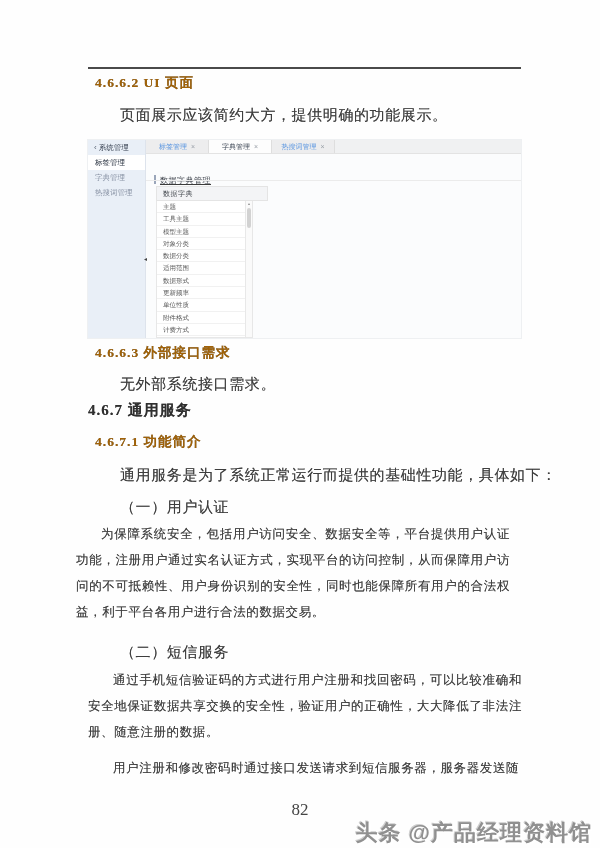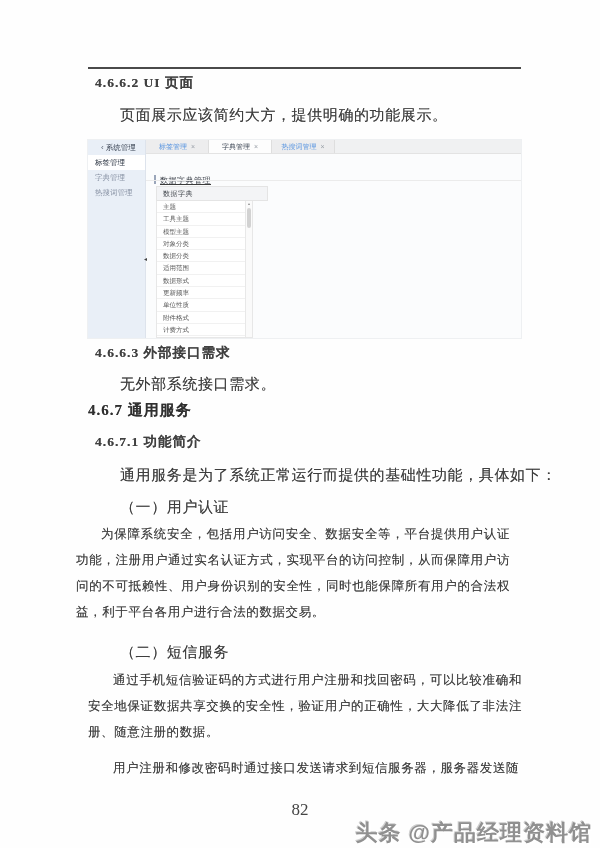--- a/index.html
+++ b/index.html
@@ -5,21 +5,21 @@
   html,body{margin:0;padding:0;background:#e9e9e9;}
   .page{
     position:relative;width:600px;height:848px;margin:0 auto;
     background:#fefefe;overflow:hidden;
     font-family:"Liberation Serif","DejaVu Serif",serif;
     color:#3a3a3a;
   }
   .abs{position:absolute;}
   
   .doc-rule{left:88px;top:67px;width:433px;height:0;border-top:2px solid #4a4a4a;}
-  .h-small{font-weight:bold;font-size:13.5px;letter-spacing:1px;color:#404040;
+  .h-small{font-weight:bold;font-size:13.5px;letter-spacing:1px;color:#a16207;
            text-shadow:0 0 .6px rgba(47,47,47,.65);}
   .h-big{font-weight:bold;font-size:15px;letter-spacing:1px;color:#2f2f2f;
          text-shadow:0 0 .6px rgba(47,47,47,.65);}
   .body-line{font-size:15px;letter-spacing:.6px;color:#3d3d3d;
              text-shadow:0 0 .5px rgba(61,61,61,.6);}
   .body-par{font-size:12.5px;letter-spacing:.6px;color:#3d3d3d;line-height:26px;
             width:434px;text-align:justify;text-indent:2em;
             text-shadow:0 0 .5px rgba(61,61,61,.6);}
   .page-num{left:0;top:800px;width:600px;text-align:center;font-size:17px;color:#444;}
   .watermark{right:8px;top:818px;font-size:22px;font-weight:bold;
@@ -27,21 +27,21 @@
              color:#909090;text-shadow:1px 1px 0 #ffffff,2px 2px 1px #ffffff,-1px -1px 0 #cfcfcf;
              letter-spacing:1px;}
   
   .shot{left:88px;top:140px;width:433px;height:198px;background:#fbfcfd;
         font-family:"Liberation Sans","DejaVu Sans",sans-serif;
         box-shadow:0 0 0 1px #eef0f2;display:flex;}
   .side{width:57px;background:#e9eff7;flex:none;display:flex;flex-direction:column;
         border-right:1px solid #dde3ec;position:relative;}
   .side-row{height:15px;line-height:15px;padding-left:7px;font-size:7.5px;color:#8a94a6;
             white-space:nowrap;overflow:hidden;}
-  .side-root{color:#3c4656;padding-left:13px;}
+  .side-root{color:#3c4656;padding-left:6px;}
   .side-root .caret{font-size:8px;color:#5b6575;margin-right:2px;}
   .side-active{background:#ffffff;color:#2b3442;}
   .collapse-handle{position:absolute;right:-2px;top:116px;font-size:6px;color:#444;line-height:6px;}
   .main{flex:1;display:flex;flex-direction:column;min-width:0;}
   .tabbar{height:13px;background:#f0f1f2;border-bottom:1px solid #e3e3e3;display:flex;}
   .tab{width:62px;flex:none;display:flex;align-items:center;justify-content:center;
        font-size:7px;color:#5b96e0;background:#ededee;border-right:1px solid #dedede;
        white-space:nowrap;overflow:hidden;}
   .tab .x{color:#9aa0a8;margin-left:4px;font-size:7px;}
   .tab-active{background:#fdfdfd;color:#404a58;}

